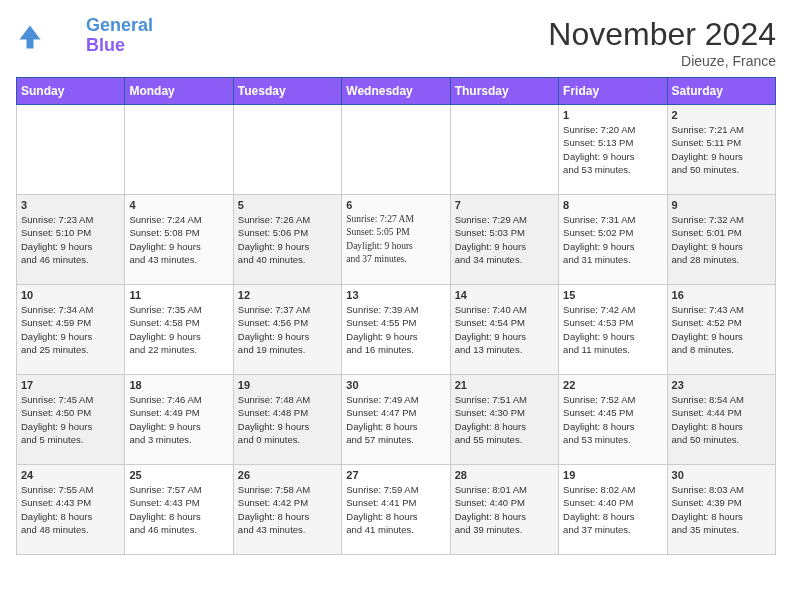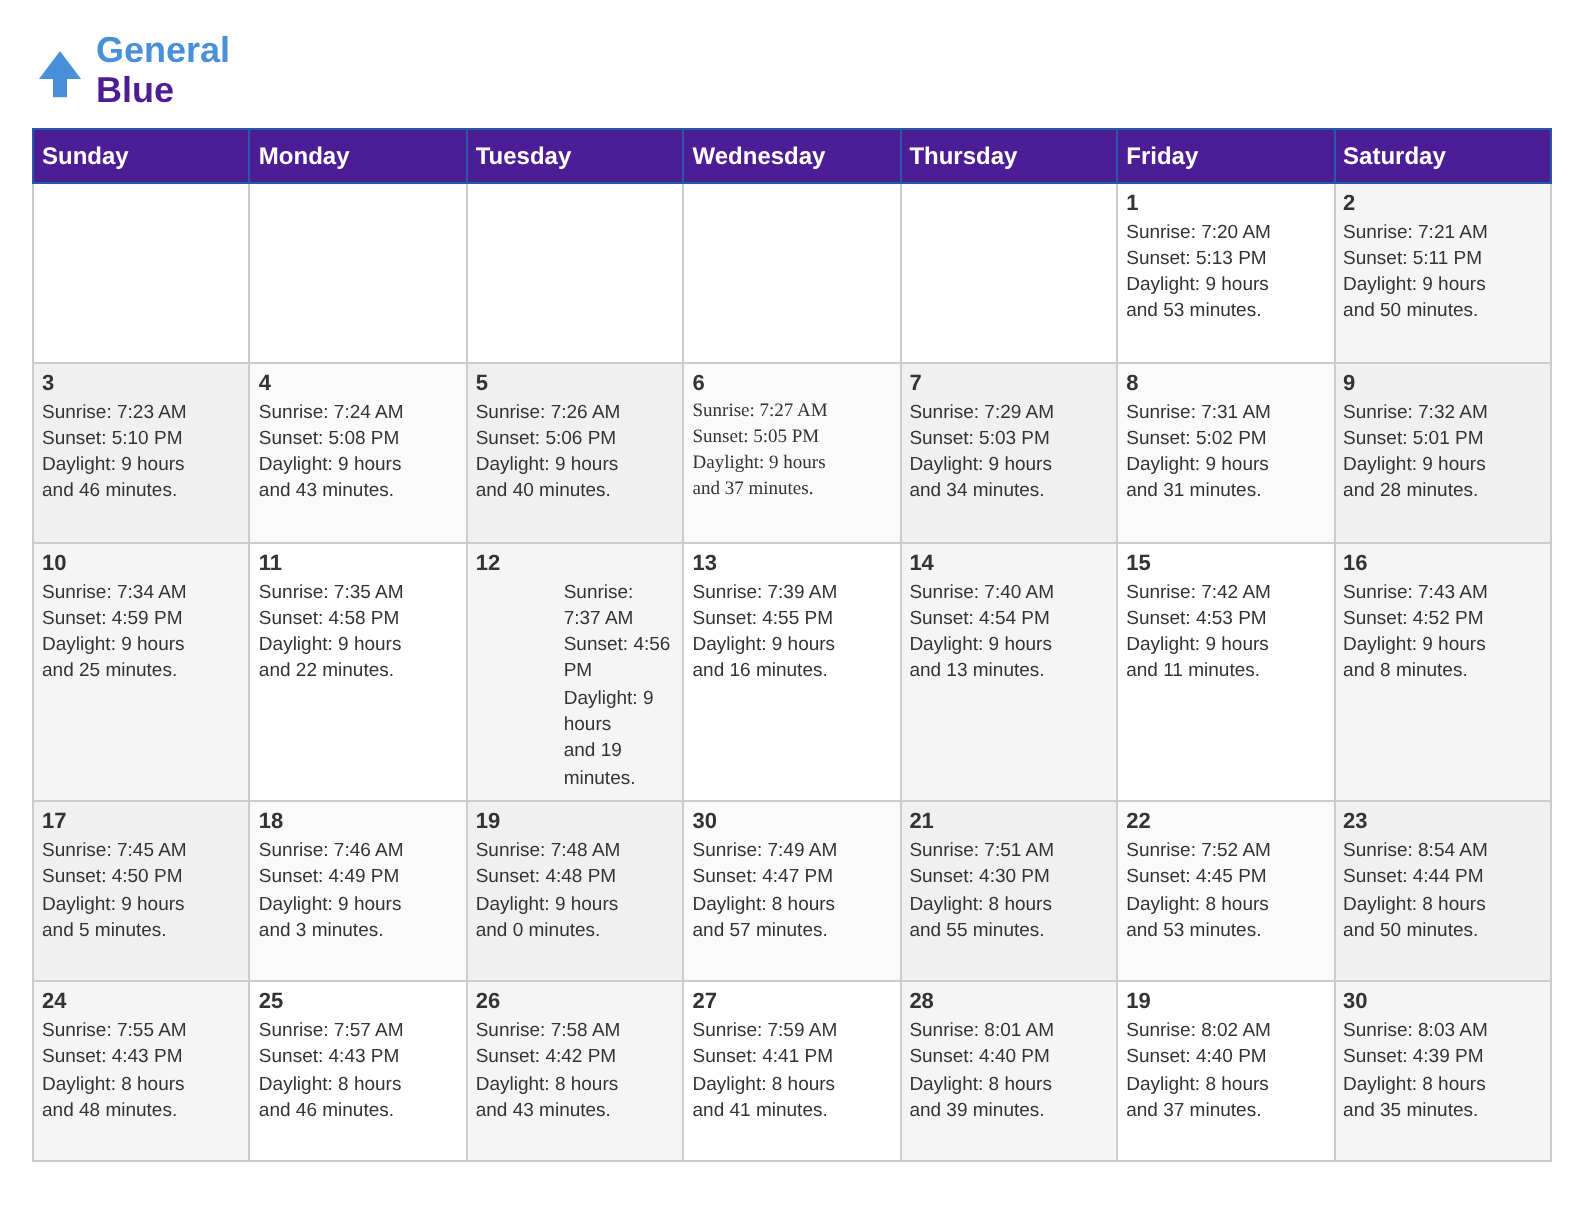--- a/index.html
+++ b/index.html
@@ -19,20 +19,21 @@
     .logo {
       display: flex;
       align-items: center;
       gap: 4px;
     }
     .logo-text {
       font-size: 18px;
       font-weight: bold;
       color: #333;
       line-height: 1.1;
+      margin-left: 38px;
     }
     .logo-text span {
       color: #4a90d9;
     }
     .logo-icon {
       width: 28px;
       height: 28px;
     }
     .title-block {
       text-align: right;
@@ -45,21 +46,21 @@
     .location {
       font-size: 14px;
       color: #555;
     }
     table {
       width: 100%;
       border-collapse: collapse;
       table-layout: fixed;
     }
     th {
-      background: #4c1d95;
+      background: #8b5cf6;
       color: #fff;
       font-size: 12px;
       padding: 6px 4px;
       text-align: left;
       font-weight: bold;
       border: 1px solid #2a5aaa;
     }
     td {
       border: 1px solid #ccc;
       vertical-align: top;
@@ -95,22 +96,26 @@
 </head>
 <body>
 
 <div class="header">
   <div class="logo">
     <svg class="logo-icon" viewBox="0 0 40 40">
       <polygon points="20,5 35,25 25,25 25,38 15,38 15,25 5,25" fill="#4a90d9"></polygon>
     </svg>
     <div class="logo-text">
       <span>General</span><br>
-      <span style="color:#4c1d95">Blue</span>
+      <span style="color:#8b5cf6">Blue</span>
     </div>
+  </div>
+  <div class="title-block">
+    <div class="month-title">November 2024</div>
+    <div class="location">Dieuze, France</div>
   </div>
 </div>
 
 <table>
   <thead>
     <tr>
     <th>Sunday</th>
         <th>Monday</th>
         <th>Tuesday</th>
         <th>Wednesday</th>
@@ -202,21 +207,21 @@
         </td>
         <td>
           <span class="day-number">11</span>
           <div class="day-info" style="white-space: pre-line;">Sunrise: 7:35 AM
 Sunset: 4:58 PM
 Daylight: 9 hours
 and 22 minutes.</div>
         </td>
         <td>
           <span class="day-number">12</span>
-          <div class="day-info" style="white-space: pre-line; margin-left: 44px;">Sunrise: 7:37 AM
+          <div class="day-info" style="white-space: pre-line;">Sunrise: 7:37 AM
 Sunset: 4:56 PM
 Daylight: 9 hours
 and 19 minutes.</div>
         </td>
         <td>
           <span class="day-number">13</span>
           <div class="day-info" style="white-space: pre-line;">Sunrise: 7:39 AM
 Sunset: 4:55 PM
 Daylight: 9 hours
 and 16 minutes.</div>

